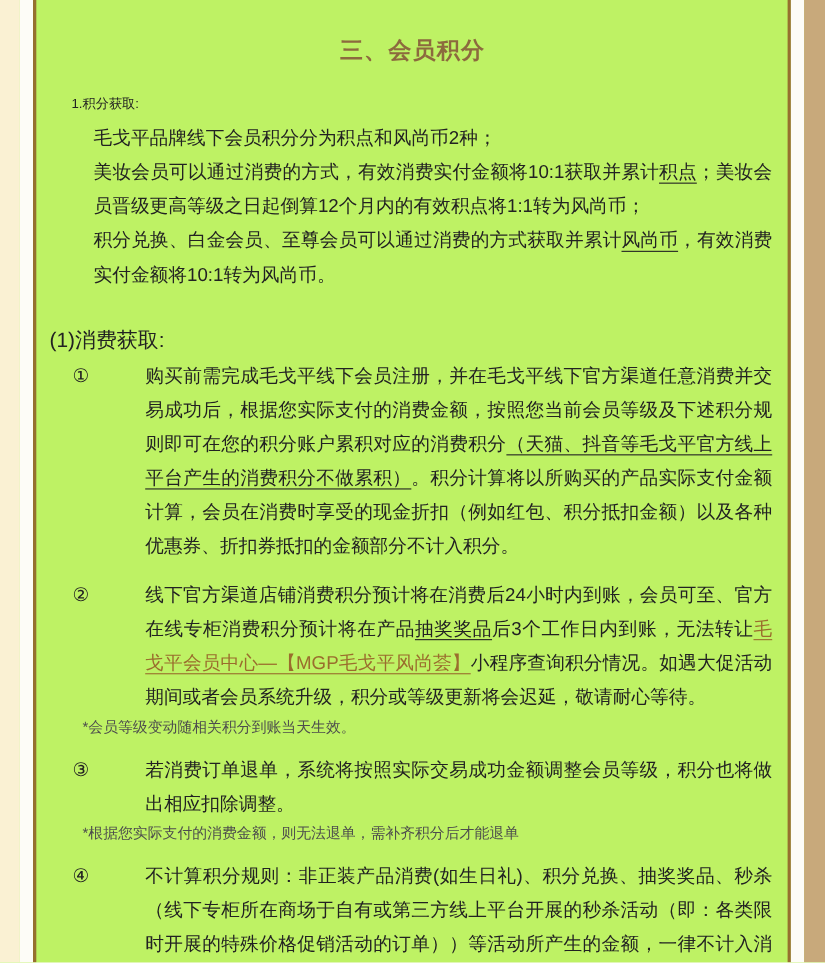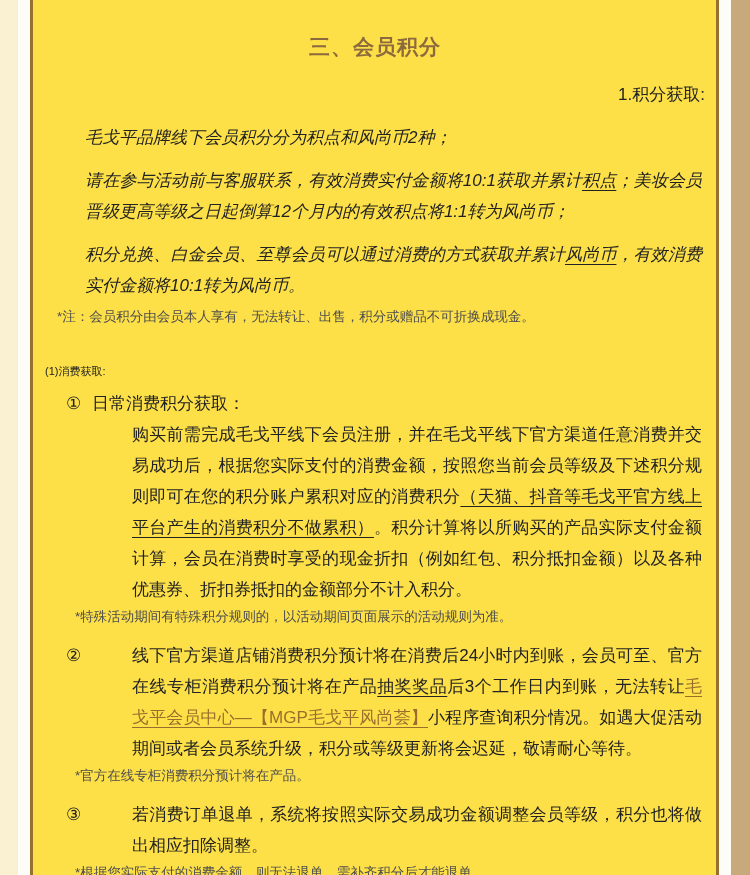--- a/index.html
+++ b/index.html
@@ -1,34 +1,34 @@
 <!DOCTYPE html>
 <html><head>
 <meta charset="utf-8">
 <style>
   html,body{margin:0;padding:0;background:#fcfaf4;}
   *{box-sizing:border-box;}
   body{font-family:"Liberation Sans",sans-serif;}
-  .page{position:relative;width:750px;height:875px;background:#fde047;overflow:hidden;}
+  .page{position:relative;width:750px;height:875px;background:#bef264;overflow:hidden;}
   .strip-left{position:absolute;left:0;top:0;width:18px;height:100%;background:#faf1d3;}
   .gap-left{position:absolute;left:18px;top:0;width:12px;height:100%;background:#fdfcf7;}
   .goldline-left{position:absolute;left:30px;top:0;width:3px;height:100%;background:#96702f;}
   .goldline-right{position:absolute;left:716px;top:0;width:3px;height:100%;background:#96702f;}
   .gap-right{position:absolute;left:719px;top:0;width:12px;height:100%;background:#fdfcf7;}
   .strip-right{position:absolute;left:731px;top:0;width:19px;height:100%;background:#c8a97b;}
 
   .content{position:absolute;left:45px;top:0;width:660px;color:#222;}
   .title{margin:34px 0 0 0;text-align:center;font-size:21px;line-height:26px;
          font-weight:600;color:#8c6a3e;letter-spacing:1px;}
-  .sec1-heading{margin:19px 0 0 20px;font-size:17px;line-height:31px;color:#222;text-align:right;}
-  .intro{margin:12px 0 0 40px;width:617px;font-size:17px;line-height:31px;
-         text-align:justify;color:#222;font-style:italic;}
+  .sec1-heading{margin:19px 0 0 20px;font-size:12px;line-height:31px;color:#222;}
+  .intro{margin:0 0 0 40px;width:617px;font-size:17px;line-height:31px;
+         text-align:justify;color:#222;}
   .note{font-size:13.5px;line-height:20px;color:#4d4d4d;}
   .note1{margin:6px 0 0 12px;}
-  .sec2-heading{margin:29px 0 0 0;font-size:11px;line-height:31px;color:#222;}
+  .sec2-heading{margin:29px 0 0 0;font-size:19px;line-height:31px;color:#222;}
   .oli{position:relative;margin:1px 0 0 21px;width:636px;padding-left:26px;
        font-size:17px;line-height:31px;color:#222;}
   .oli .marker{position:absolute;left:0;top:0;}
   .oli .obody{text-align:justify;margin-left:40px;}
   .oli-gap{margin-top:13px;}
   .subnote{margin:2px 0 0 30px;}
   .u{text-decoration:underline;text-underline-offset:4px;text-decoration-thickness:1px;}
   .g{color:#9a6d2d;}
 </style>
 </head>
@@ -41,39 +41,36 @@
   <div class="goldline-right"></div>
   <div class="gap-right"></div>
   <div class="strip-right"></div>
 
   <div class="content">
     <h1 class="title">三、会员积分</h1>
 
     <div class="sec1-heading">1.积分获取:</div>
 
     <div class="intro"><span>毛戈平品牌线下会员积分分为积点和风尚币2种；</span></div>
-    <div class="intro"><span>请在参与活动前与客服联系，有效消费实付金额将10:1获取并累计</span><span class="u">积点</span><span>；美妆会员晋级更高等级之日起倒算12个月内的有效积点将1:1转为风尚币；</span></div>
+    <div class="intro"><span>美妆会员可以通过消费的方式，有效消费实付金额将10:1获取并累计</span><span class="u">积点</span><span>；美妆会员晋级更高等级之日起倒算12个月内的有效积点将1:1转为风尚币；</span></div>
     <div class="intro"><span>积分兑换、白金会员、至尊会员可以通过消费的方式获取并累计</span><span class="u">风尚币</span><span>，有效消费实付金额将10:1转为风尚币。</span></div>
 
-    <div class="note note1">*注：会员积分由会员本人享有，无法转让、出售，积分或赠品不可折换成现金。</div>
 
     <div class="sec2-heading">(1)消费获取:</div>
 
     <div class="oli">
       <span class="marker">①</span>
-      <div>日常消费积分获取：</div>
       <div class="obody"><span>购买前需完成毛戈平线下会员注册，并在毛戈平线下官方渠道任意消费并交易成功后，根据您实际支付的消费金额，按照您当前会员等级及下述积分规则即可在您的积分账户累积对应的消费积分</span><span class="u">（天猫、抖音等毛戈平官方线上平台产生的消费积分不做累积）</span><span>。积分计算将以所购买的产品实际支付金额计算，会员在消费时享受的现金折扣（例如红包、积分抵扣金额）以及各种优惠券、折扣券抵扣的金额部分不计入积分。</span></div>
     </div>
-    <div class="note subnote">*特殊活动期间有特殊积分规则的，以活动期间页面展示的活动规则为准。</div>
 
     <div class="oli oli-gap">
       <span class="marker">②</span>
       <div class="obody"><span>线下官方渠道店铺消费积分预计将在消费后24小时内到账，会员可至、官方在线专柜消费积分预计将在产品</span><span class="u">抽奖奖品</span><span>后3个工作日内到账，无法转让</span><span class="u g">毛戈平会员中心—【MGP毛戈平风尚荟】</span><span>小程序查询积分情况。如遇大促活动期间或者会员系统升级，积分或等级更新将会迟延，敬请耐心等待。</span></div>
     </div>
-    <div class="note subnote">*官方在线专柜消费积分预计将在产品。</div>
+    <div class="note subnote">*会员等级变动随相关积分到账当天生效。</div>
 
     <div class="oli oli-gap">
       <span class="marker">③</span>
       <div class="obody"><span>若消费订单退单，系统将按照实际交易成功金额调整会员等级，积分也将做出相应扣除调整。</span></div>
     </div>
     <div class="note subnote">*根据您实际支付的消费金额，则无法退单，需补齐积分后才能退单</div>
 
     <div class="oli oli-gap">
       <span class="marker">④</span>
       <div class="obody"><span>不计算积分规则：非正装产品消费(如生日礼)、积分兑换、抽奖奖品、秒杀（线下专柜所在商场于自有或第三方线上平台开展的秒杀活动（即：各类限时开展的特殊价格促销活动的订单））等活动所产生的金额，一律不计入消费金额内，不计算积分，如有疑问，请在参与活动前与客服联系。</span></div>

